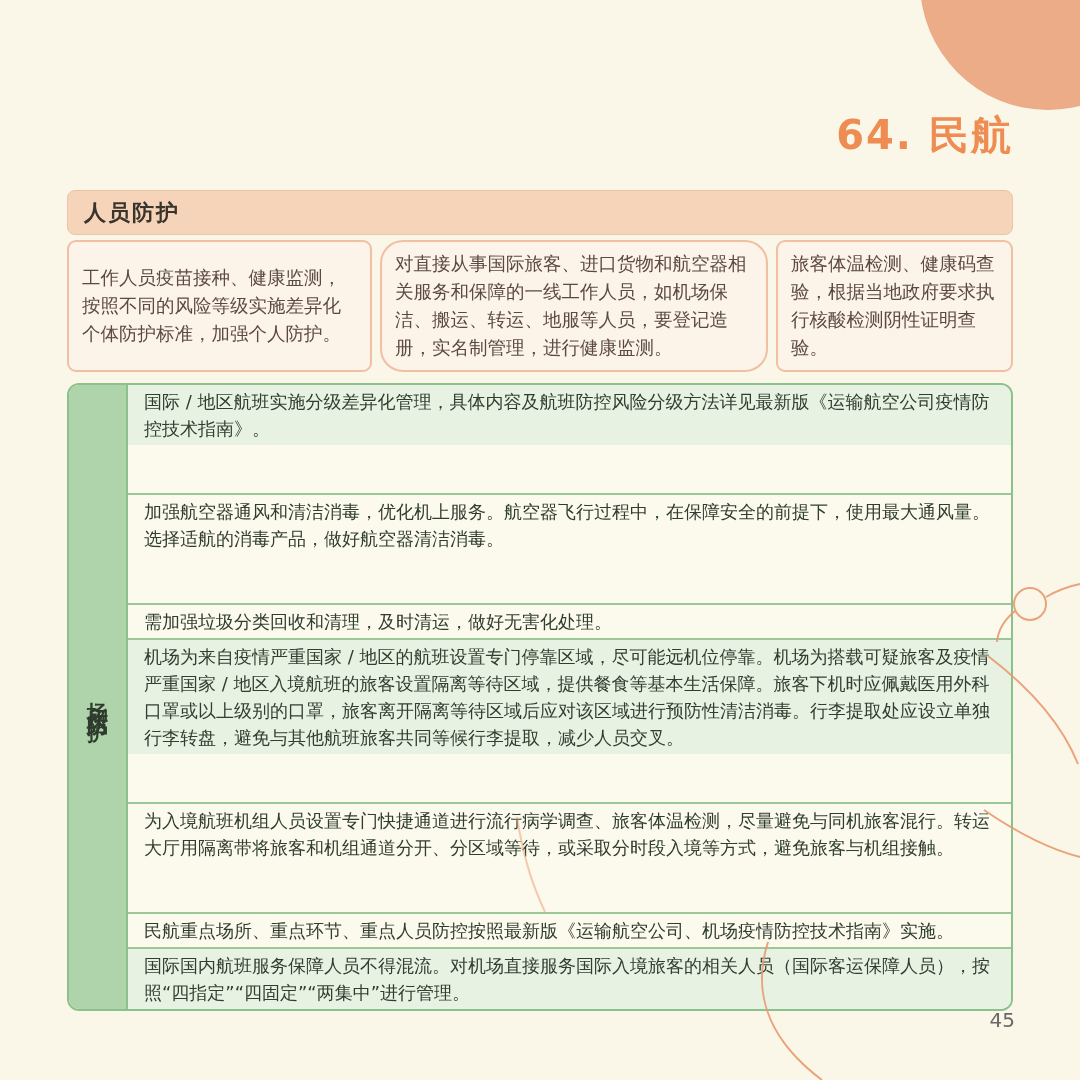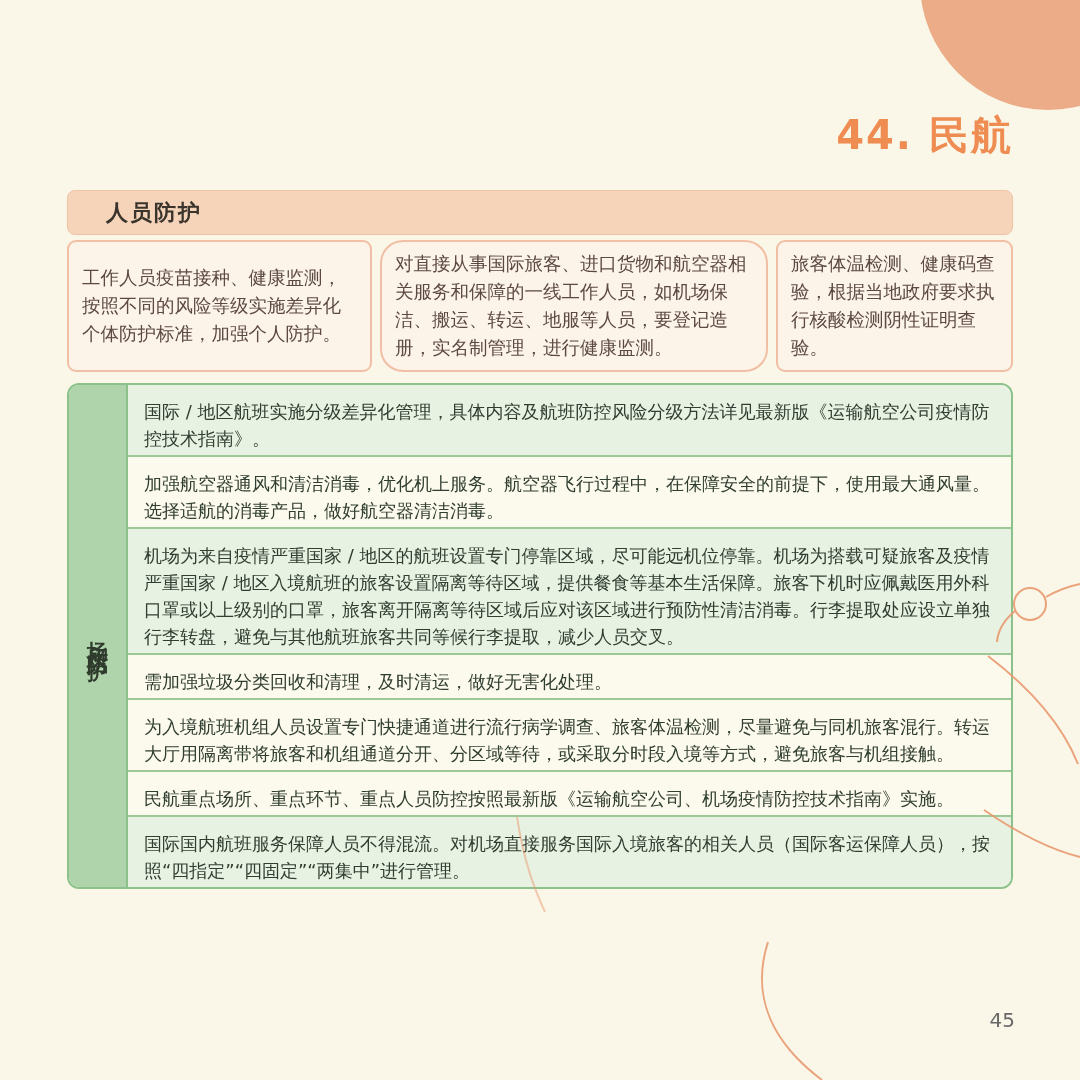--- a/index.html
+++ b/index.html
@@ -31,21 +31,21 @@
     letter-spacing: 2px;
   }
 
   .section-bar {
     position: absolute; top: 190px; left: 67px;
     width: 946px; height: 45px;
     background: #F5D4BA;
     border: 1px solid #EFC3A4;
     border-radius: 8px;
     display: flex; align-items: center;
-    padding-left: 38px;
+    padding-left: 16px;
     font-size: 22px; font-weight: 700; color: #3A342C;
     letter-spacing: 2px;
   }
 
   .cards {
     position: absolute; top: 240px; left: 67px;
     width: 946px; height: 132px;
     display: flex; gap: 8px;
   }
   .card {
@@ -77,44 +77,44 @@
     flex-shrink: 0;
   }
   .label-cell span {
     writing-mode: vertical-rl;
     text-orientation: upright;
     font-size: 21px; font-weight: 700; color: #2E3B2D;
     letter-spacing: 6px;
   }
   .rows { flex: 1; border-left: 2px solid #8DC18B; }
   .row {
-    padding: 13px 10px 3px 16px;
+    padding: 3px 10px 3px 16px;
     font-size: 18px; line-height: 27px;
     color: #303E31;
   }
   .row + .row { border-top: 2px solid #9CC898; }
   .row.tint  { background: #E8F2E3; }
-  .row.plain { background: #FCFAEC; }
+  .row.plain { background: #FCFAEC; margin-top: 48px; }
 
   .page-number {
     position: absolute; top: 1008px; right: 65px;
     font-size: 20px; color: #686868;
   }
 </style>
 </head>
 <body>
 
 <svg id="bg-deco" class="deco-svg" viewBox="0 0 1080 1080">
   <circle cx="1048" cy="-18" r="128" fill="#ECAC87"></circle>
 </svg>
 
 <div class="page">
 
 
-  <div class="page-title">44. 民航</div>
+  <div class="page-title">64. 民航</div>
 
   <div class="section-bar">
     <span>人员防护</span>
   </div>
 
   <div class="cards">
     <div class="card card-1">
       <span>工作人员疫苗接种、健康监测，按照不同的风险等级实施差异化个体防护标准，加强个人防护。</span>
     </div>
     <div class="card card-2">
@@ -125,22 +125,22 @@
     </div>
   </div>
 
   <div class="venue-table">
     <div class="label-cell">
       <span>场所防护</span>
     </div>
     <div class="rows">
       <div class="row tint">国际 / 地区航班实施分级差异化管理，具体内容及航班防控风险分级方法详见最新版《运输航空公司疫情防控技术指南》。</div>
       <div class="row plain">加强航空器通风和清洁消毒，优化机上服务。航空器飞行过程中，在保障安全的前提下，使用最大通风量。选择适航的消毒产品，做好航空器清洁消毒。</div>
+      <div class="row plain">需加强垃圾分类回收和清理，及时清运，做好无害化处理。</div>
       <div class="row tint">机场为来自疫情严重国家 / 地区的航班设置专门停靠区域，尽可能远机位停靠。机场为搭载可疑旅客及疫情严重国家 / 地区入境航班的旅客设置隔离等待区域，提供餐食等基本生活保障。旅客下机时应佩戴医用外科口罩或以上级别的口罩，旅客离开隔离等待区域后应对该区域进行预防性清洁消毒。行李提取处应设立单独行李转盘，避免与其他航班旅客共同等候行李提取，减少人员交叉。</div>
-      <div class="row plain">需加强垃圾分类回收和清理，及时清运，做好无害化处理。</div>
       <div class="row plain">为入境航班机组人员设置专门快捷通道进行流行病学调查、旅客体温检测，尽量避免与同机旅客混行。转运大厅用隔离带将旅客和机组通道分开、分区域等待，或采取分时段入境等方式，避免旅客与机组接触。</div>
       <div class="row plain">民航重点场所、重点环节、重点人员防控按照最新版《运输航空公司、机场疫情防控技术指南》实施。</div>
       <div class="row tint">国际国内航班服务保障人员不得混流。对机场直接服务国际入境旅客的相关人员（国际客运保障人员），按照“四指定”“四固定”“两集中”进行管理。</div>
     </div>
   </div>
 
   <div class="page-number">45</div>
 
 </div>
 

